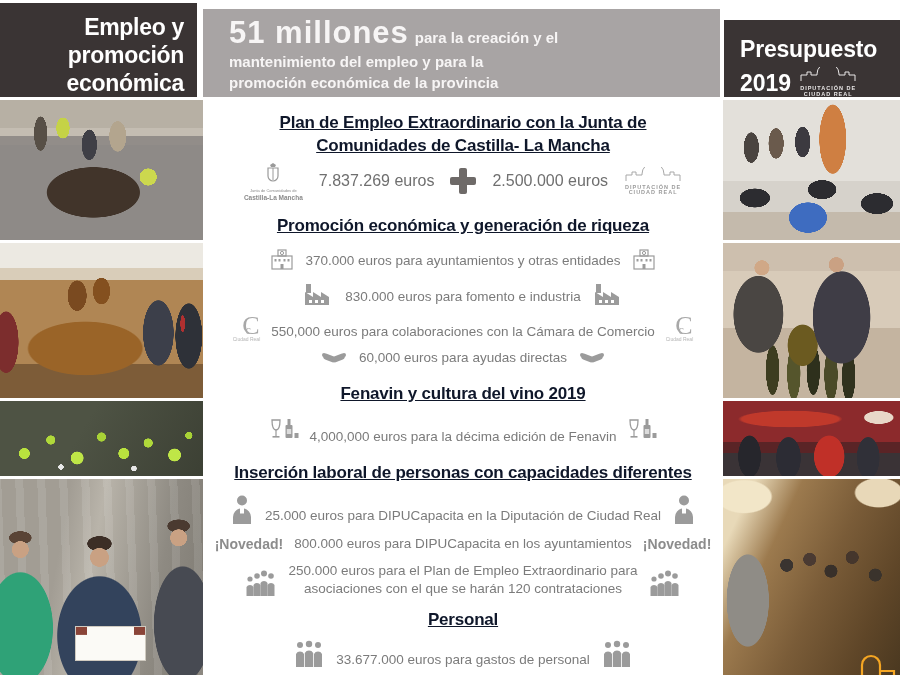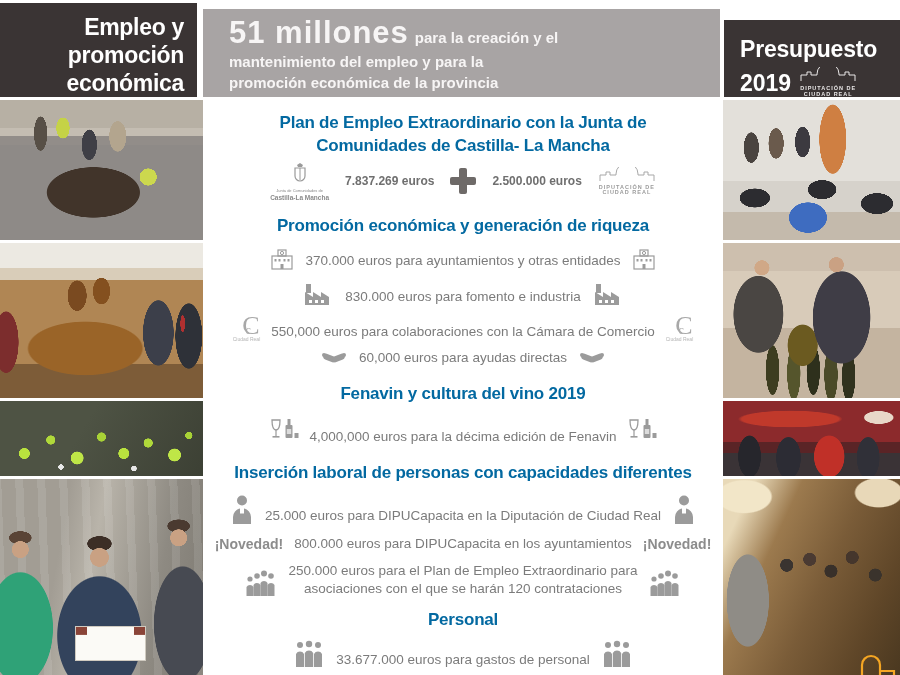--- a/index.html
+++ b/index.html
@@ -119,27 +119,27 @@
     radial-gradient(circle 7px at 49% 41%, #4a3a32 0 90%, rgba(0,0,0,0) 96%),
     radial-gradient(circle 7px at 61% 47%, #38302a 0 90%, rgba(0,0,0,0) 96%),
     radial-gradient(circle 7px at 73% 40%, #45362c 0 90%, rgba(0,0,0,0) 96%),
     radial-gradient(circle 7px at 86% 49%, #3a332c 0 90%, rgba(0,0,0,0) 96%),
     radial-gradient(ellipse 22px 48px at 14% 62%, #8f8c86 0 95%, rgba(0,0,0,0) 97%),
     linear-gradient(115deg, #e8d9b8 0 12%, #9c7a4e 30%, #7a5c38 55%, #5f4628 80%, #4a3820 100%); }
   .arch-logo { position:absolute; right:2px; bottom:-4px; }
 
   
   .center { flex:1; background:#fff; padding-top:12px; color:#7b7b7b; }
-  h2 { font-size:17px; color:#0369a1; text-align:center; font-weight:bold;
-       letter-spacing:-0.2px; line-height:1.35; }
+  h2 { font-size:17px; color:#0f172a; text-align:center; font-weight:bold;
+       letter-spacing:-0.2px; line-height:1.35;text-decoration:underline; }
   .row { display:flex; align-items:flex-end; justify-content:center; gap:11px;
        font-size:13.5px; color:#7b7b7b; }
   .row .txt { text-align:center; line-height:1.3; }
   .amounts { display:flex; align-items:center; justify-content:center; gap:16px; margin-top:4px; }
-  .amount { font-size:12px; color:#6f6f6f;font-weight:bold; }
+  .amount { font-size:16px; color:#6f6f6f; }
   .plus { position:relative; width:26px; height:26px; }
   .plus::before { content:""; position:absolute; left:9px; top:0; width:8px; height:26px;
       background:#6e6a68; border-radius:2px; }
   .plus::after { content:""; position:absolute; left:0; top:9px; width:26px; height:8px;
       background:#6e6a68; border-radius:2px; }
   .icon { flex:0 0 auto; }
   .mt8{margin-top:8px;} .mt10{margin-top:10px;} .mt12{margin-top:12px;}
   .mt14{margin-top:14px;} .mt16{margin-top:16px;}
   .badge { font-weight:bold; font-size:14px; color:#8c8c8c; }
   .camara { text-align:center; color:#a8a8a8; line-height:0.8; }

